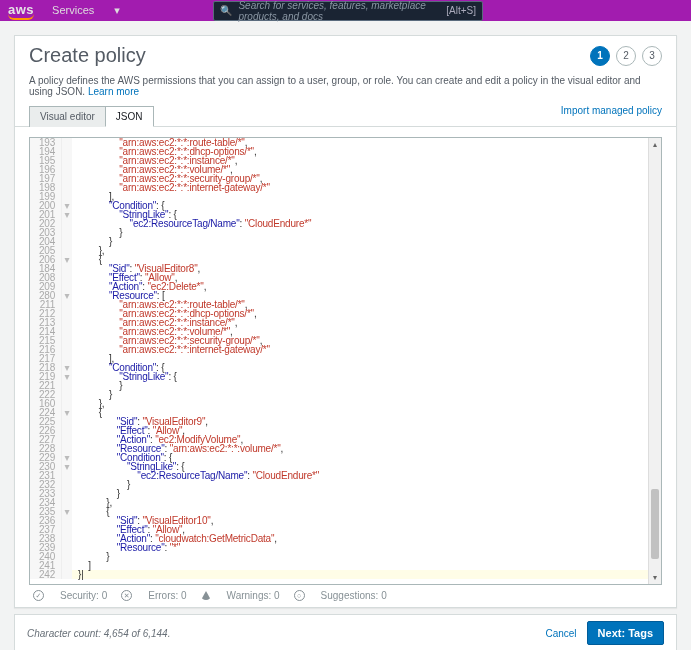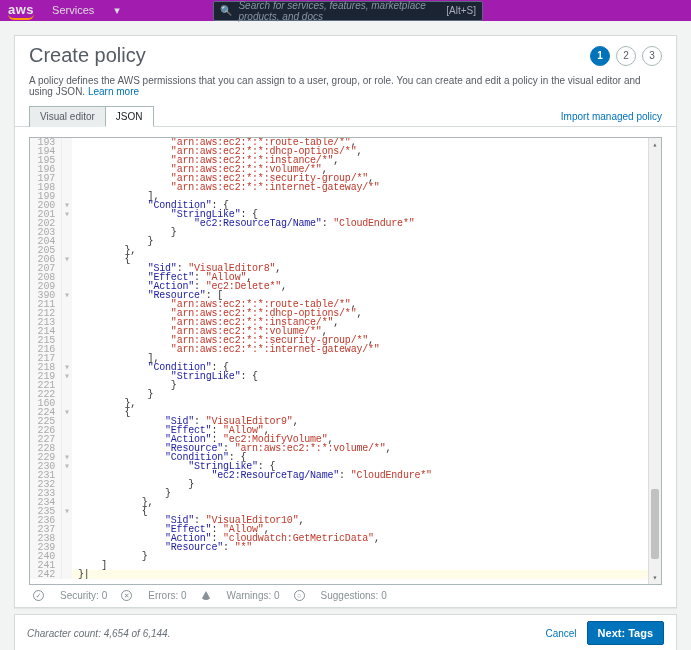--- a/index.html
+++ b/index.html
@@ -18,28 +18,28 @@
   .page { padding: 14px 14px 0 14px; }
   .card { background:#fff; border:1px solid #d5dbdb; box-shadow:0 1px 1px rgba(0,0,0,0.05); }
   .header-row { display:flex; align-items:center; justify-content:space-between; padding: 8px 14px 8px 14px; }
   .title { font-size:20px; color:#545b64; font-weight:400; }
   .steps { display:flex; gap:6px; }
   .step { width:20px; height:20px; border-radius:50%; border:1px solid #aab7b8; display:flex; align-items:center; justify-content:center; font-size:10px; color:#545b64; background:#fff; }
   .step.active { background:#0073bb; color:#fff; border-color:#0073bb; font-weight:bold;}
   .desc { font-size:10px; color:#545b64; padding: 0 14px 8px 14px; }
   .desc a { color:#0073bb; text-decoration:none;text-align:center; }
   
-  .tabs-row { display:flex; align-items:flex-end; justify-content:space-between; padding:0 14px; border-bottom:1px solid #d5dbdb; }
+  .tabs-row { display:flex; justify-content:space-between; padding:0 14px; border-bottom:1px solid #d5dbdb; }
   .tabs-left { display:flex; }
   .tab { border:1px solid #aab7b8; border-bottom:none; padding:4px 10px; font-size:10px; color:#545b64; background:#eaeded; margin-right:-1px; position:relative; top:1px; cursor:pointer;}
   .tab.active { background:#fff; color:#16191f; border-bottom:1px solid #fff; }
   .import-link { font-size:10px; color:#0073bb; text-decoration:none; padding-bottom:4px; }
   
   .editor-wrap { padding: 10px 14px 6px 14px; }
-  .editor { border:1px solid #aab7b8; height:448px; position:relative; font-family:Liberation Mono, monospace; font-size:10px; }
+  .editor { border:1px solid #aab7b8; height:448px; position:relative; font-family:Liberation Sans, sans-serif; font-size:10px; }
   .code-scroll { position:absolute; inset:0; overflow:hidden; background:#fff;}
   .lines { }
   .line { display:flex; align-items:stretch; height:9px; line-height:9px; white-space:pre; letter-spacing:-0.2px;}
   .line.hl { background:#fffde7; }
   .gutter { width:32px; text-align:right; padding-right:6px; color:#aaa; background:#f7f7f7; border-right:1px solid #eee; flex:none; }
   .fold { width:10px; text-align:center; color:#bbb; flex:none; background:#f7f7f7;}
   .code { padding-left:6px; flex:1; color:#333;}
   .tok-str { color:#1a1aa6; }
   .tok-arn { color:#c0392b; }
   
@@ -112,24 +112,24 @@
               <div class="line"><div class="gutter">197</div><div class="fold"></div><div class="code">                <span class="tok-arn">"arn:aws:ec2:*:*:security-group/*"</span>,</div></div>
               <div class="line"><div class="gutter">198</div><div class="fold"></div><div class="code">                <span class="tok-arn">"arn:aws:ec2:*:*:internet-gateway/*"</span></div></div>
               <div class="line"><div class="gutter">199</div><div class="fold"></div><div class="code">            ],</div></div>
               <div class="line"><div class="gutter">200</div><div class="fold">▾</div><div class="code">            <span class="tok-str">"Condition"</span>: {</div></div>
               <div class="line"><div class="gutter">201</div><div class="fold">▾</div><div class="code">                <span class="tok-str">"StringLike"</span>: {</div></div>
               <div class="line"><div class="gutter">202</div><div class="fold"></div><div class="code">                    <span class="tok-str">"ec2:ResourceTag/Name"</span>: <span class="tok-arn">"CloudEndure*"</span></div></div>
               <div class="line"><div class="gutter">203</div><div class="fold"></div><div class="code">                }</div></div>
               <div class="line"><div class="gutter">204</div><div class="fold"></div><div class="code">            }</div></div>
               <div class="line"><div class="gutter">205</div><div class="fold"></div><div class="code">        },</div></div>
               <div class="line"><div class="gutter">206</div><div class="fold">▾</div><div class="code">        {</div></div>
-              <div class="line"><div class="gutter">207</div><div class="fold"></div><div class="code">            <span class="tok-str">"Sid"</span>: <span class="tok-arn">"VisualEditor8"</span>,</div></div>
+              <div class="line"><div class="gutter">184</div><div class="fold"></div><div class="code">            <span class="tok-str">"Sid"</span>: <span class="tok-arn">"VisualEditor8"</span>,</div></div>
               <div class="line"><div class="gutter">208</div><div class="fold"></div><div class="code">            <span class="tok-str">"Effect"</span>: <span class="tok-arn">"Allow"</span>,</div></div>
               <div class="line"><div class="gutter">209</div><div class="fold"></div><div class="code">            <span class="tok-str">"Action"</span>: <span class="tok-arn">"ec2:Delete*"</span>,</div></div>
-              <div class="line"><div class="gutter">390</div><div class="fold">▾</div><div class="code">            <span class="tok-str">"Resource"</span>: [</div></div>
+              <div class="line"><div class="gutter">280</div><div class="fold">▾</div><div class="code">            <span class="tok-str">"Resource"</span>: [</div></div>
               <div class="line"><div class="gutter">211</div><div class="fold"></div><div class="code">                <span class="tok-arn">"arn:aws:ec2:*:*:route-table/*"</span>,</div></div>
               <div class="line"><div class="gutter">212</div><div class="fold"></div><div class="code">                <span class="tok-arn">"arn:aws:ec2:*:*:dhcp-options/*"</span>,</div></div>
               <div class="line"><div class="gutter">213</div><div class="fold"></div><div class="code">                <span class="tok-arn">"arn:aws:ec2:*:*:instance/*"</span>,</div></div>
               <div class="line"><div class="gutter">214</div><div class="fold"></div><div class="code">                <span class="tok-arn">"arn:aws:ec2:*:*:volume/*"</span>,</div></div>
               <div class="line"><div class="gutter">215</div><div class="fold"></div><div class="code">                <span class="tok-arn">"arn:aws:ec2:*:*:security-group/*"</span>,</div></div>
               <div class="line"><div class="gutter">216</div><div class="fold"></div><div class="code">                <span class="tok-arn">"arn:aws:ec2:*:*:internet-gateway/*"</span></div></div>
               <div class="line"><div class="gutter">217</div><div class="fold"></div><div class="code">            ],</div></div>
               <div class="line"><div class="gutter">218</div><div class="fold">▾</div><div class="code">            <span class="tok-str">"Condition"</span>: {</div></div>
               <div class="line"><div class="gutter">219</div><div class="fold">▾</div><div class="code">                <span class="tok-str">"StringLike"</span>: {</div></div>
               <div class="line"><div class="gutter">221</div><div class="fold"></div><div class="code">                }</div></div>

